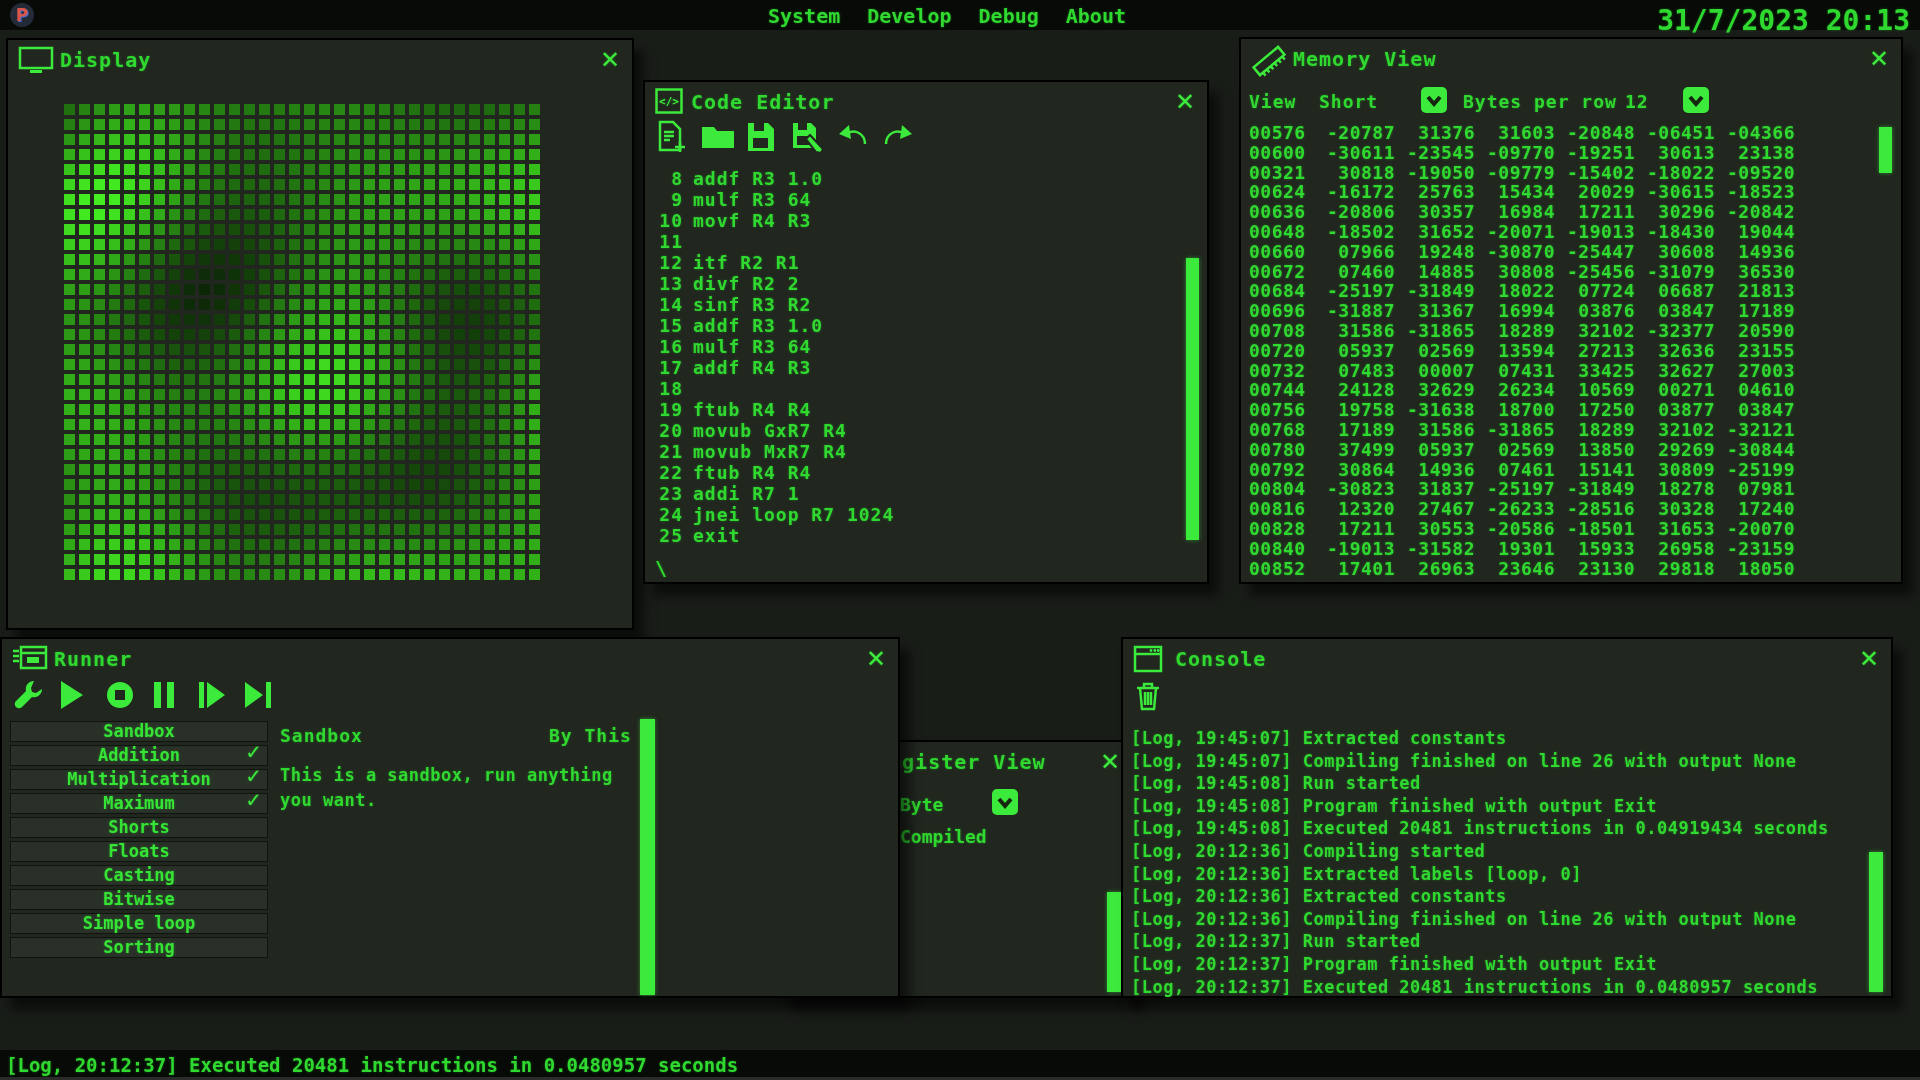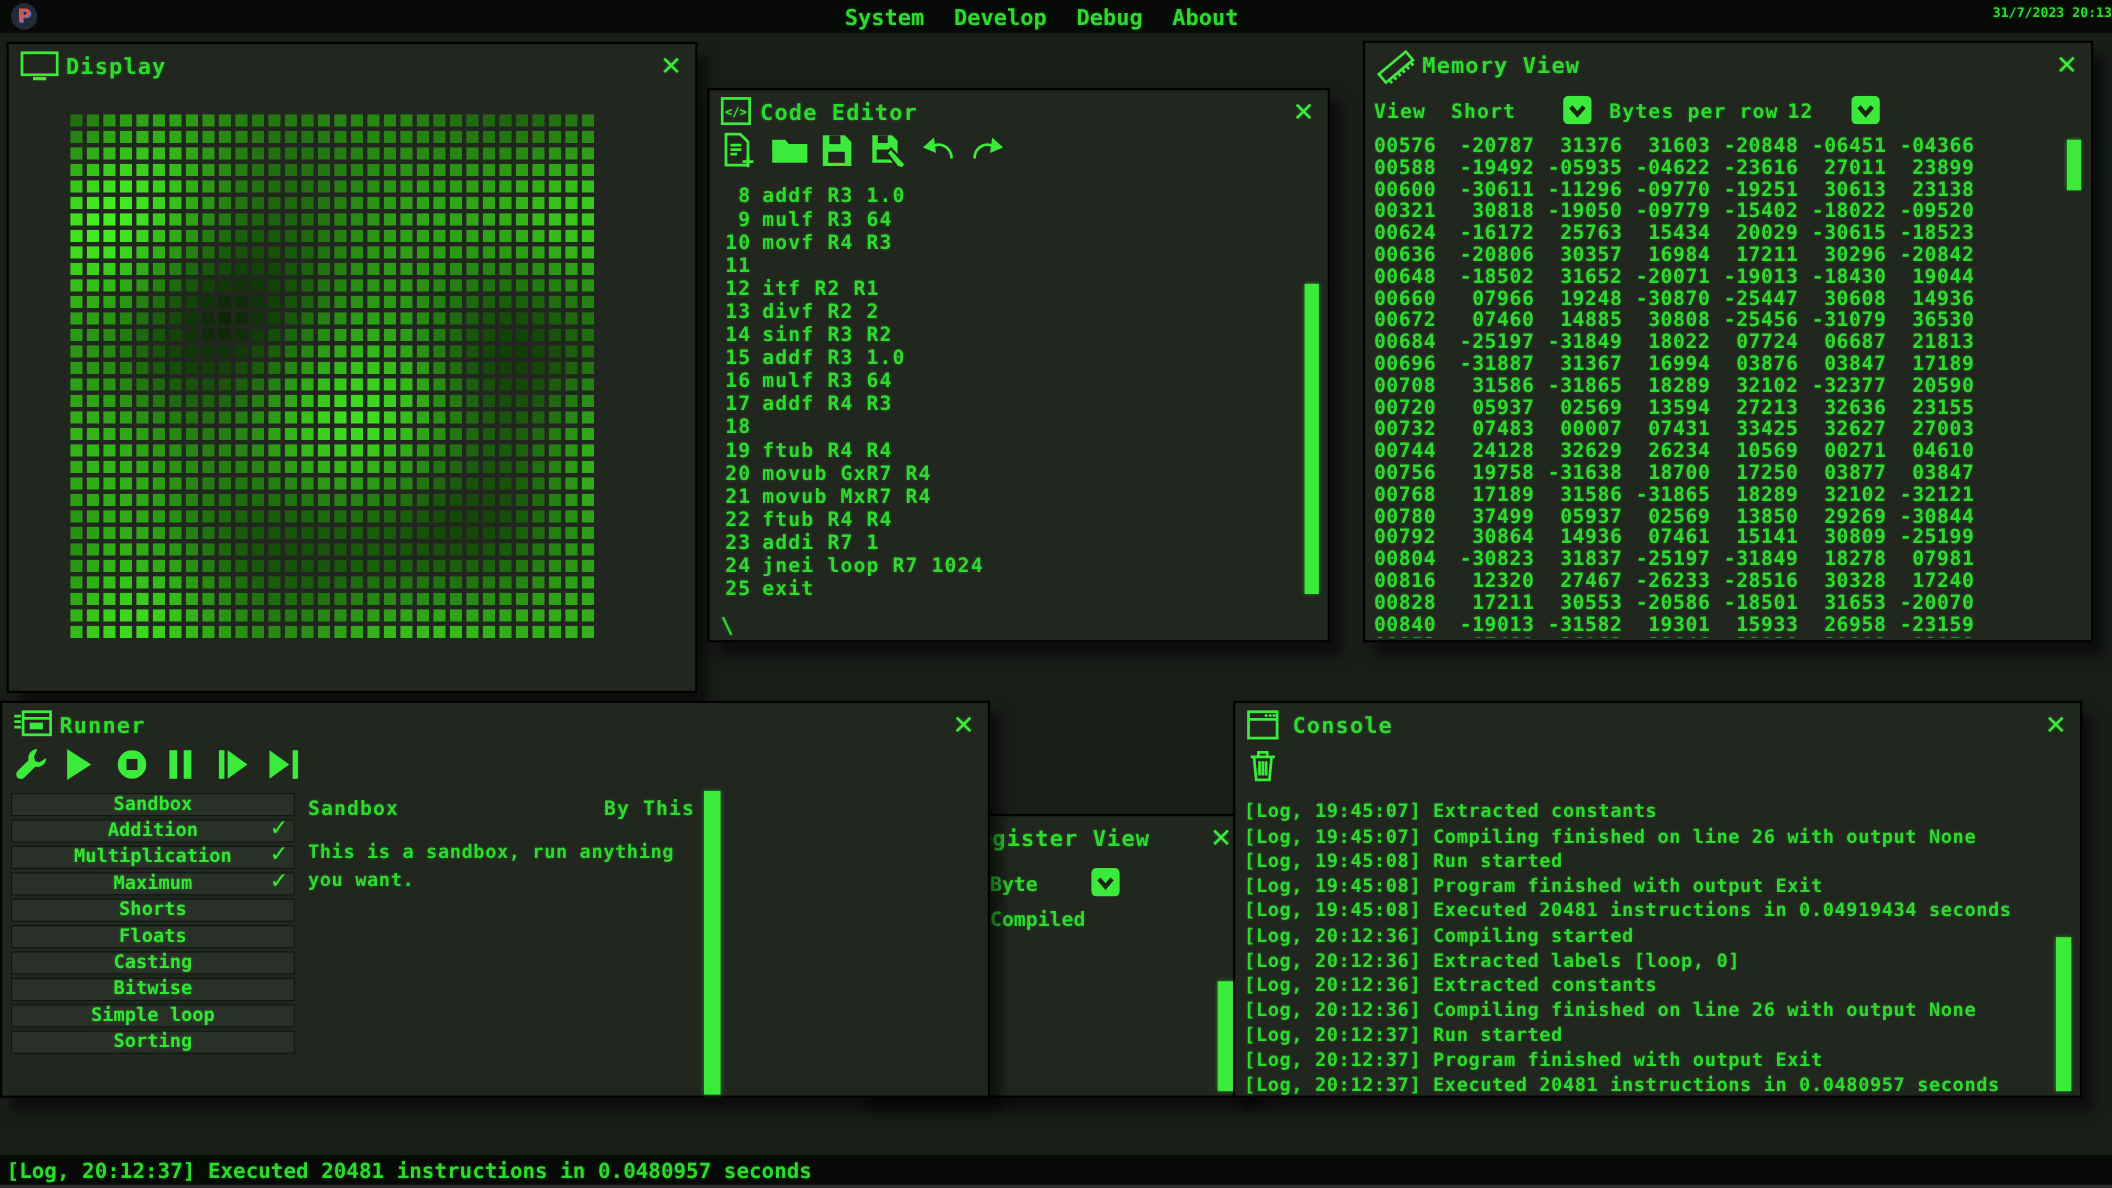--- a/index.html
+++ b/index.html
@@ -11,21 +11,21 @@
   body{font-family:"DejaVu Sans Mono","Liberation Mono",monospace;font-weight:bold;color:var(--green)}
   #stage{position:relative;width:1920px;height:1080px;text-shadow:0 0 3px rgba(46,230,46,.35)}
 
   
   .topbar{position:absolute;left:0;top:0;width:1920px;height:30px;background:var(--bar);z-index:10}
   .logo{position:absolute;left:10px;top:3px;width:24px;height:24px;border-radius:50%;
         background:#232a38;color:#d8564a;text-shadow:1px 1px 0 #4a6fd4;
         font-size:17px;line-height:24px;text-align:center;font-family:"DejaVu Sans",sans-serif}
   .menus{position:absolute;left:768px;top:4px;display:flex;gap:27px;font-size:20px}
   .menu-item{cursor:pointer}
-  .datetime{position:absolute;right:0;top:4px;font-size:12px}
+  .datetime{position:absolute;right:10px;top:4px;font-size:28px}
   .statusbar{position:absolute;left:0;top:1050px;width:1920px;height:30px;background:var(--bar);
              border-bottom:3px solid #2b2b2b;z-index:10}
   .statusbar span{position:absolute;left:6px;top:4px;font-size:19px}
 
   
   .window{position:absolute;background:var(--win);border:2px solid #000;
           box-shadow:10px 12px 10px rgba(0,0,0,.55)}
   .titlebar{position:absolute;left:0;top:0;right:0;height:36px}
   .ticon{position:absolute;left:10px;top:6px}
   .title{position:absolute;left:52px;top:8px;font-size:20px;letter-spacing:1px;white-space:nowrap}
@@ -1238,32 +1238,23 @@
         <div class="mem-row">
           <span class="addr">00576</span>
           <span class="val">-20787</span>
           <span class="val">31376</span>
           <span class="val">31603</span>
           <span class="val">-20848</span>
           <span class="val">-06451</span>
           <span class="val">-04366</span>
         </div>
         <div class="mem-row">
-          <span class="addr">00588</span>
-          <span class="val">-19492</span>
-          <span class="val">-05935</span>
-          <span class="val">-04622</span>
-          <span class="val">-23616</span>
-          <span class="val">27011</span>
-          <span class="val">23899</span>
-        </div>
-        <div class="mem-row">
           <span class="addr">00600</span>
           <span class="val">-30611</span>
-          <span class="val">-11296</span>
+          <span class="val">-23545</span>
           <span class="val">-09770</span>
           <span class="val">-19251</span>
           <span class="val">30613</span>
           <span class="val">23138</span>
         </div>
         <div class="mem-row">
           <span class="addr">00321</span>
           <span class="val">30818</span>
           <span class="val">-19050</span>
           <span class="val">-09779</span>

